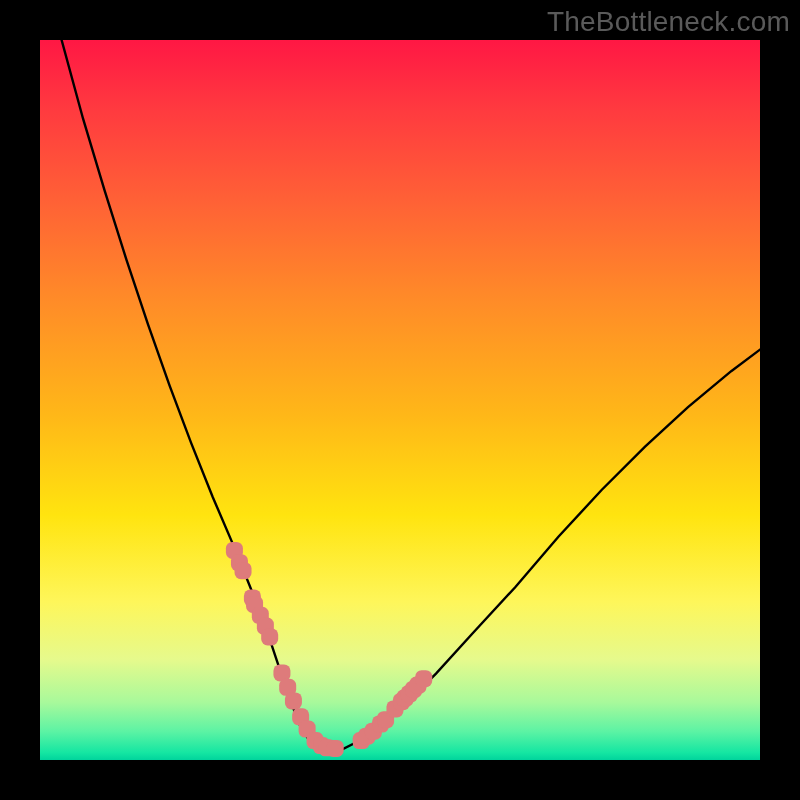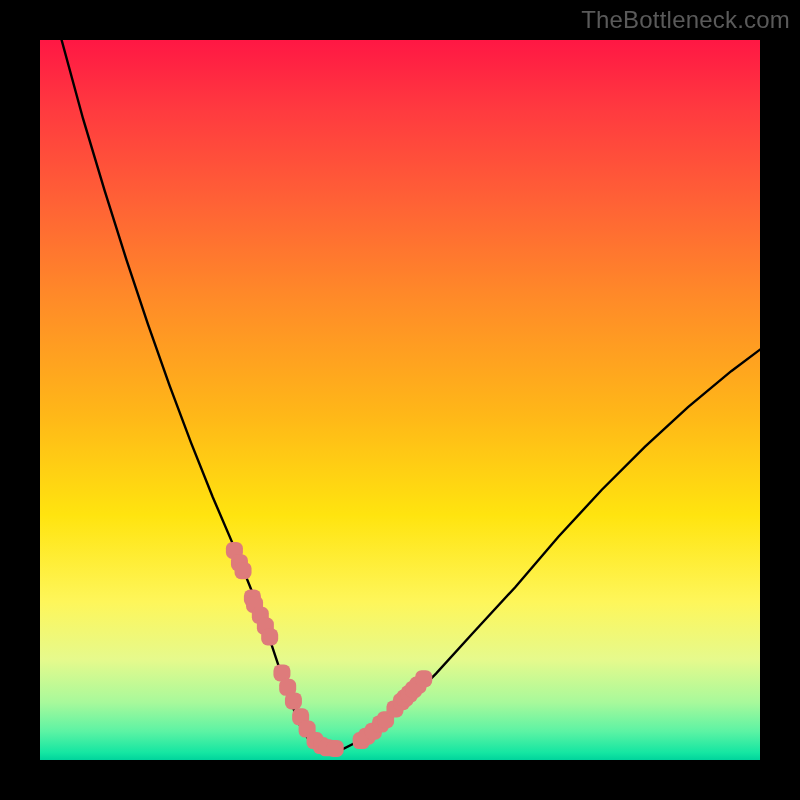--- a/index.html
+++ b/index.html
@@ -43,21 +43,21 @@
     left: 0;
     top: 0;
     width: 720px;
     height: 720px;
   }
   .watermark {
     position: absolute;
     top: 6px;
     right: 10px;
     color: #5a5a5a;
-    font-size: 24px;
+    font-size: 28px;
     font-weight: 500;
     letter-spacing: 0.2px;
     -webkit-font-smoothing: antialiased;
   }
 </style>
 </head>
 <body>
 
 <div class="frame">
   <div class="plot-area">

